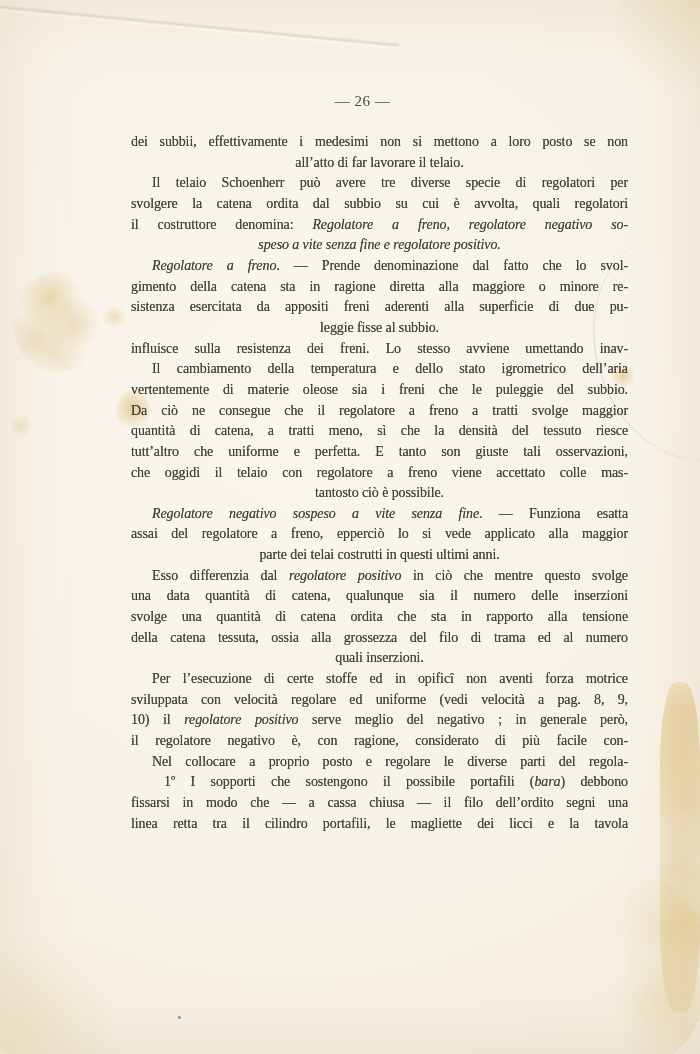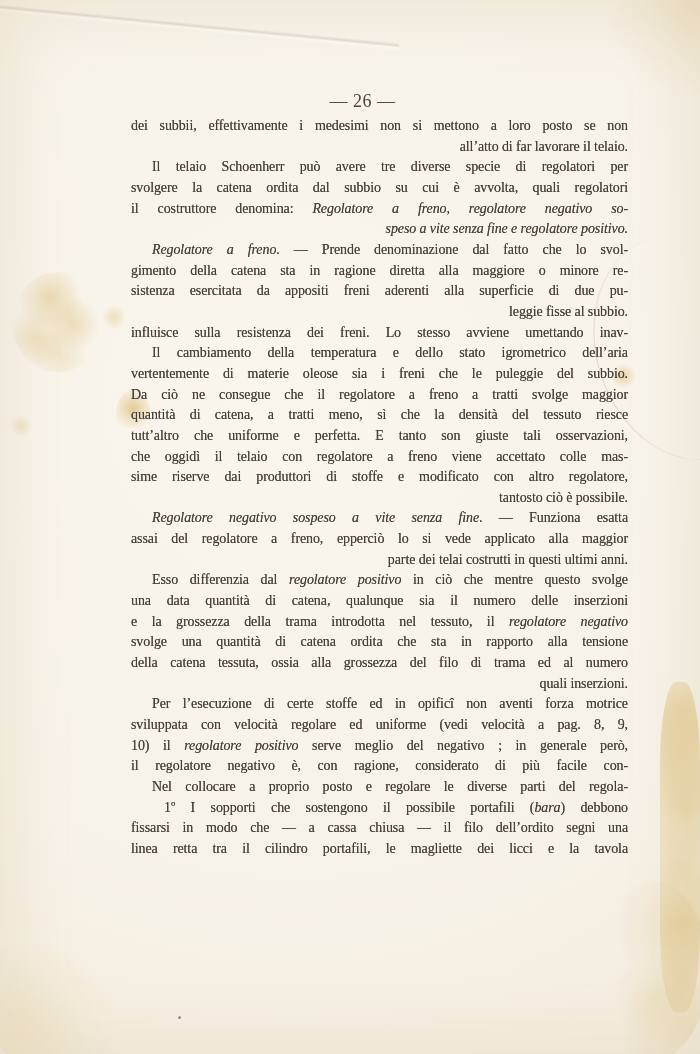--- a/index.html
+++ b/index.html
@@ -80,31 +80,31 @@
   .s-corner-bl{
     left:-20px;top:930px;width:150px;height:140px;
     background:radial-gradient(circle at 30% 70%, rgba(214,180,100,0.18), rgba(214,180,100,0) 65%);
   }
   .s-speck-dark{
     left:178px;top:1016px;width:3px;height:3px;border-radius:50%;
     background:rgba(95,89,78,0.65);
   }
   .pageno{
     position:absolute;left:131px;top:92px;width:497px;
-    text-align:center;font-size:18px;line-height:18px;color:#4c453c;
+    text-align:center;font-size:15px;line-height:18px;color:#4c453c;
     letter-spacing:0.5px;
   }
   .pageno .shift{position:relative;left:-17px;}
   .text{
-    position:absolute;left:131px;top:116px;width:497px;
+    position:absolute;left:131px;top:132px;width:497px;
     font-size:14px;line-height:20.65px;letter-spacing:-0.1px;
     color:#46403a;
     text-shadow:0 0 0.3px rgba(70,64,56,0.75);
   }
-  .line{text-align:right;min-height:20.65px;white-space:normal;}
+  .line{text-align:center;min-height:20.65px;white-space:normal;}
   .line.j{text-align:justify;text-align-last:justify;}
   .line.ind1{text-indent:21px;}
   .line.ind2{text-indent:33px;}
   .it{font-style:italic;}
 </style>
 </head>
 <body>
 
 <div class="page">
   <div class="crease-top"></div>
@@ -135,28 +135,26 @@
       <div class="line j"><span>gimento della catena sta in ragione diretta alla maggiore o minore re-</span></div>
       <div class="line j"><span>sistenza esercitata da appositi freni aderenti alla superficie di due pu-</span></div>
       <div class="line"><span>leggie fisse al subbio.</span></div>
       <div class="line j"><span>influisce sulla resistenza dei freni. Lo stesso avviene umettando inav-</span></div>
       <div class="line j ind1"><span>Il cambiamento della temperatura e dello stato igrometrico dell’aria</span></div>
       <div class="line j"><span>vertentemente di materie oleose sia i freni che le puleggie del subbio.</span></div>
       <div class="line j"><span>Da ciò ne consegue che il regolatore a freno a tratti svolge maggior</span></div>
       <div class="line j"><span>quantità di catena, a tratti meno, sì che la densità del tessuto riesce</span></div>
       <div class="line j"><span>tutt’altro che uniforme e perfetta. E tanto son giuste tali osservazioni,</span></div>
       <div class="line j"><span>che oggidì il telaio con regolatore a freno viene accettato colle mas-</span></div>
-      <div class="line j"><span>sime riserve dai produttori di stoffe e modificato con altro regolatore,</span></div>
       <div class="line"><span>tantosto ciò è possibile.</span></div>
       <div class="line j ind1"><span class="it">Regolatore negativo sospeso a vite senza fine</span><span>. — Funziona esatta</span></div>
       <div class="line j"><span>assai del regolatore a freno, epperciò lo si vede applicato alla maggior</span></div>
       <div class="line"><span>parte dei telai costrutti in questi ultimi anni.</span></div>
       <div class="line j ind1"><span>Esso differenzia dal </span><span class="it">regolatore positivo</span><span> in ciò che mentre questo svolge</span></div>
       <div class="line j"><span>una data quantità di catena, qualunque sia il numero delle inserzioni</span></div>
-      <div class="line j"><span>e la grossezza della trama introdotta nel tessuto, il </span><span class="it">regolatore negativo</span></div>
       <div class="line j"><span>svolge una quantità di catena ordita che sta in rapporto alla tensione</span></div>
       <div class="line j"><span>della catena tessuta, ossia alla grossezza del filo di trama ed al numero</span></div>
       <div class="line"><span>quali inserzioni.</span></div>
       <div class="line j ind1"><span>Per l’esecuzione di certe stoffe ed in opificî non aventi forza motrice</span></div>
       <div class="line j"><span>sviluppata con velocità regolare ed uniforme (vedi velocità a pag. 8, 9,</span></div>
       <div class="line j"><span>10) il </span><span class="it">regolatore positivo</span><span> serve meglio del negativo ; in generale però,</span></div>
       <div class="line j"><span>il regolatore negativo è, con ragione, considerato di più facile con-</span></div>
       <div class="line j ind1"><span>Nel collocare a proprio posto e regolare le diverse parti del regola-</span></div>
       <div class="line j ind2"><span>1º I sopporti che sostengono il possibile portafili (</span><span class="it">bara</span><span>) debbono</span></div>
       <div class="line j"><span>fissarsi in modo che — a cassa chiusa — il filo dell’ordito segni una</span></div>

